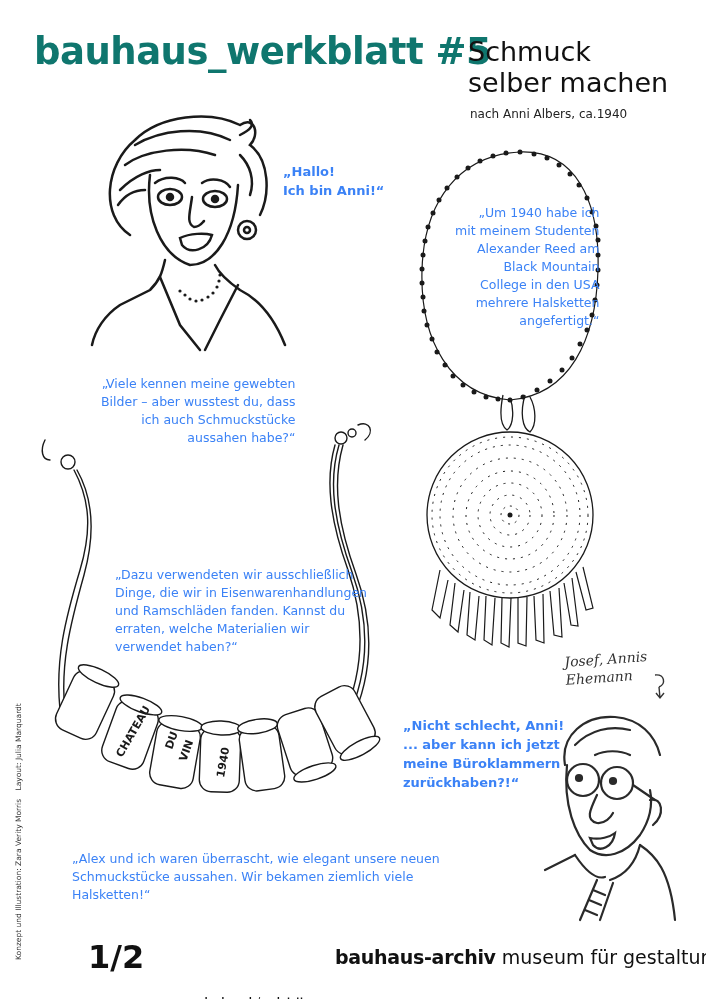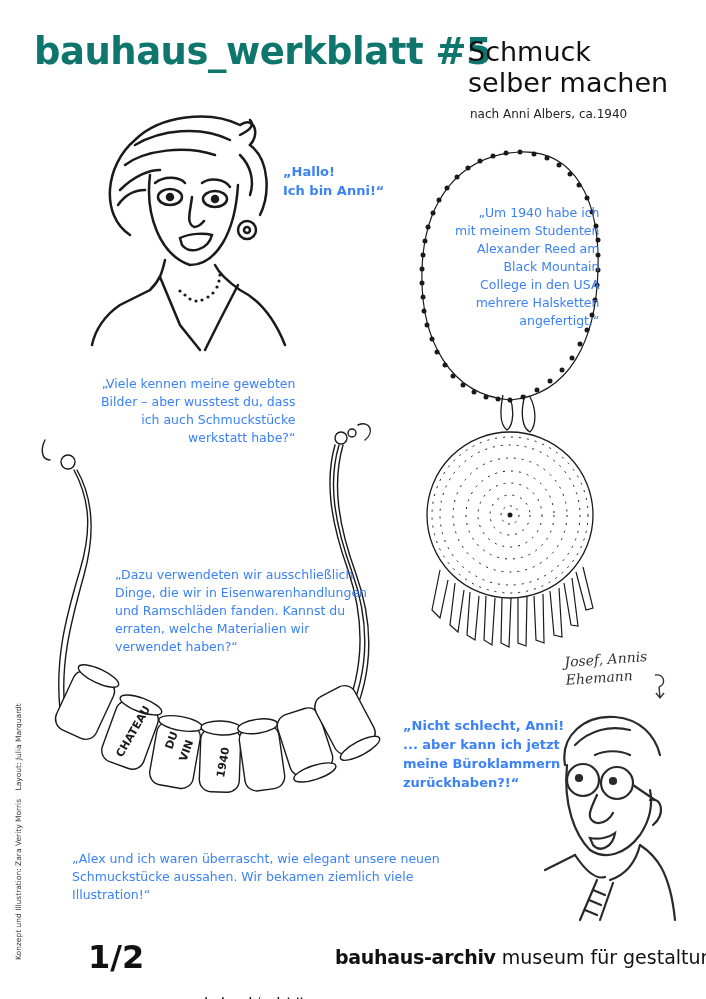--- a/index.html
+++ b/index.html
@@ -177,21 +177,21 @@
   <span>Black Mountain</span>
   <span>College in den USA</span>
   <span>mehrere Halsketten</span>
   <span>angefertigt.“</span>
 </div>
 
 <div class="abs speech" style="left:101px;top:375px;text-align:right;">
   <span>„Viele kennen meine gewebten</span>
   <span>Bilder – aber wusstest du, dass</span>
   <span>ich auch Schmuckstücke</span>
-  <span>werkstatt habe?“</span>
+  <span>aussahen habe?“</span>
 </div>
 
 <svg style="left:30px;top:420px;" width="360" height="400" viewBox="0 0 360 400">
   <g fill="none" stroke="#1a1a1a" stroke-width="1.4" stroke-linecap="round">
 
     <circle cx="38" cy="42" r="7"></circle>
     <path d="M44 50 C60 80 62 110 50 150 C35 200 25 240 30 290"></path>
     <path d="M47 50 C64 80 65 115 54 155 C40 205 30 245 35 292"></path>
     <path d="M15 20 C10 30 12 40 20 40"></path>
 
@@ -293,21 +293,21 @@
 
     <path d="M52 175 L35 215"></path>
     <path d="M68 178 L55 215"></path>
     <path d="M48 185 L60 190 M44 195 L56 200 M40 205 L52 210"></path>
   </g>
 </svg>
 
 <div class="abs speech" style="left:72px;top:850px;">
   <span>„Alex und ich waren überrascht, wie elegant unsere neuen</span>
   <span>Schmuckstücke aussahen. Wir bekamen ziemlich viele</span>
-  <span>Illustration!“</span>
+  <span>Halsketten!“</span>
 </div>
 
 <div class="abs credits">
   <span>Konzept und Illustration: Zara Verity Morris</span>
   <span>Layout: Julia Marquardt</span>
 </div>
 
 <div class="abs footer-page" style="left:88px;">1/2</div>
 <a class="abs footer-url" style="left:180px;color:#111;text-decoration:none;">www.bauhaus.de/werkstatt</a>
 <div class="abs footer-brand">

